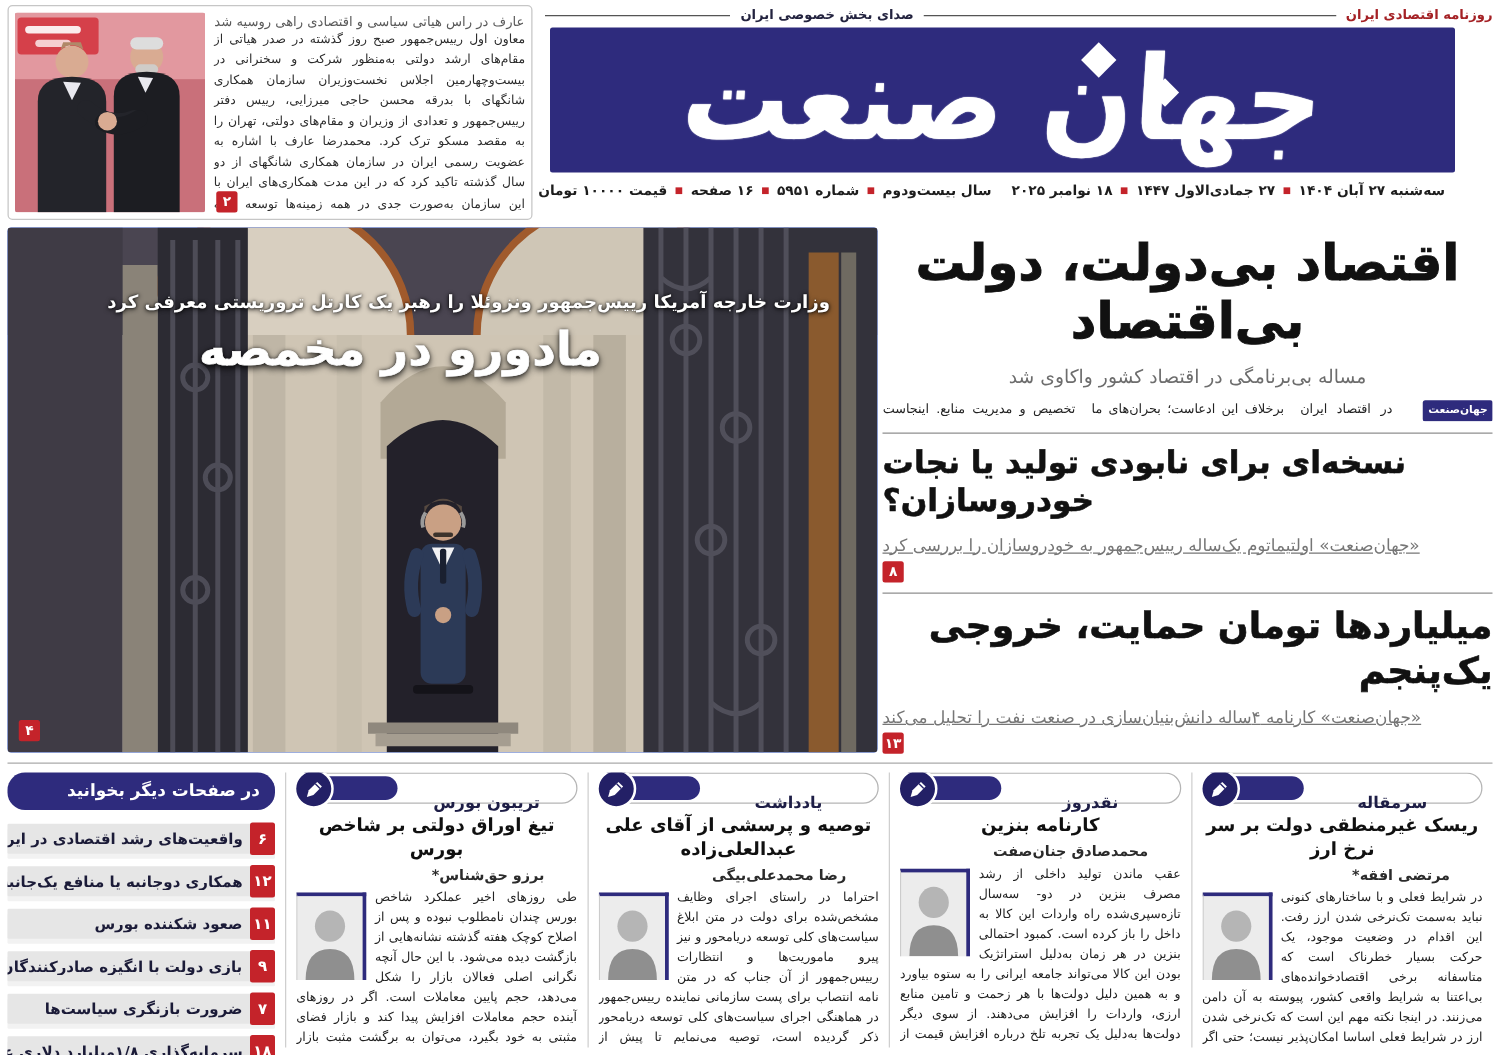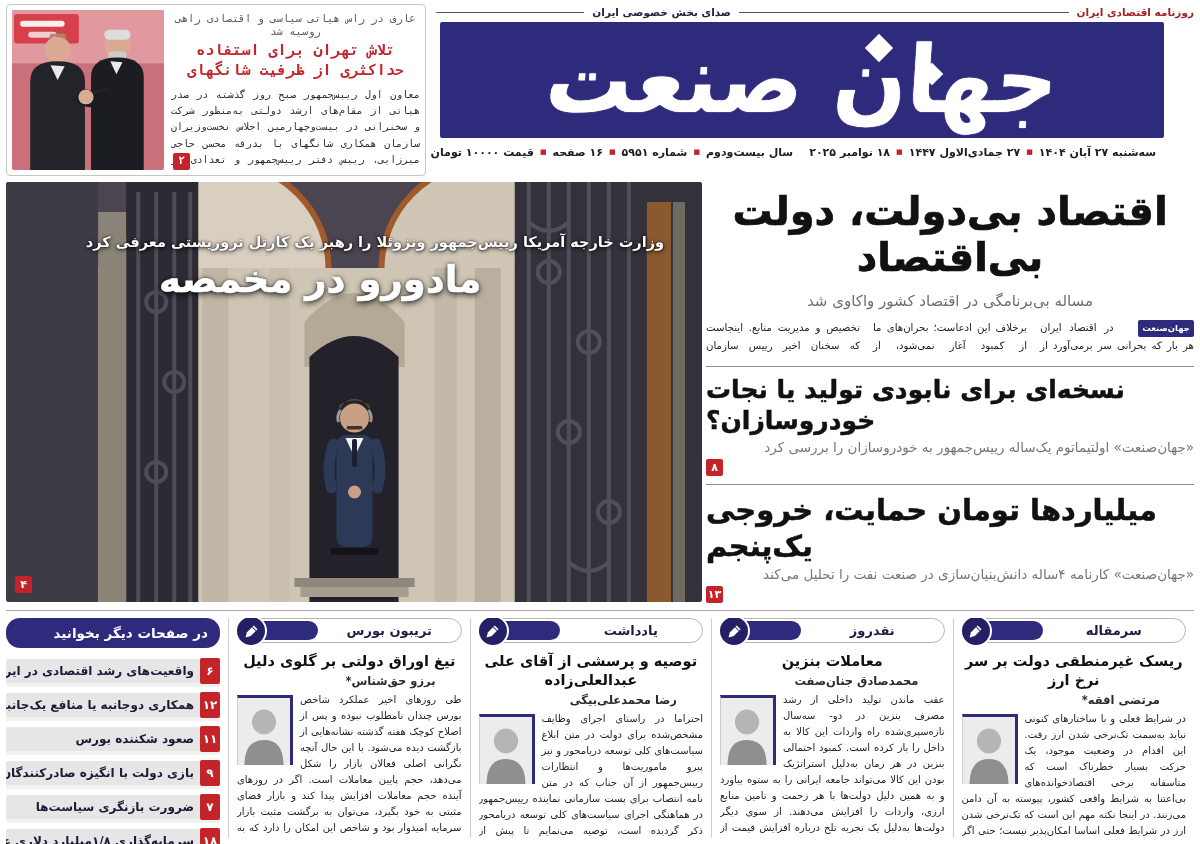--- a/index.html
+++ b/index.html
@@ -20,21 +20,21 @@
   .logo-text{color:#fff;font-weight:bold;font-size:86px;line-height:1;transform:scaleY(1.08) skewX(-4deg);
              letter-spacing:-2px;text-shadow:0 0 1px #fff;}
   .logo-box .dia{position:absolute;width:20px;height:20px;background:#fff;transform:rotate(45deg);}
   .dia.d1{top:16px;right:38%;}
   .dia.d2{top:44px;right:31%;width:16px;height:16px;}
   .dateline{display:flex;align-items:center;gap:8px;margin:8px 30px 0 4px;font-size:11px;
             font-weight:bold;color:#1d1d1d;}
   .dl-group{display:flex;align-items:center;white-space:nowrap;}
   .dl-group .seg:not(:last-child)::after{content:"■";color:#c4232a;font-size:7px;margin:0 6px;vertical-align:2px;}
   
-  .tl-box{width:420px;border:1px solid #c6c6c6;border-radius:4px;padding:5px;display:flex;gap:7px;font-family:Liberation Mono, monospace;}
+  .tl-box{width:420px;border:1px solid #c6c6c6;border-radius:4px;padding:5px;display:flex;gap:7px;}
   .tl-text{flex:1;min-width:0;position:relative;display:flex;flex-direction:column;}
   .tl-kicker{font-size:10.5px;color:#5a5a5a;text-align:center;margin-top:2px;}
   .tl-head{font-size:15px;font-weight:bold;color:#c0262c;text-align:center;margin:4px 0 5px;line-height:1.35;}
   .tl-body{font-size:9.9px;text-align:justify;line-height:1.66;color:#2c2c2c;overflow:hidden;}
   .tl-photo{width:152px;border-radius:2px;overflow:hidden;flex:none;}
   .tl-photo svg{display:block;width:100%;height:100%;}
   .pbadge{display:inline-block;background:#c4232a;color:#fff;font-weight:bold;font-size:11px;
           width:17px;height:17px;line-height:17px;text-align:center;border-radius:2px;vertical-align:middle;}
   .tl-badge{position:absolute;bottom:0;left:2px;}
   
@@ -43,43 +43,43 @@
   .lead-h1{font-size:40px;font-weight:bold;color:#111;text-align:center;line-height:1.15;
            margin-top:6px;-webkit-text-stroke:.7px #111;letter-spacing:-1px;}
   .lead-sub{font-size:15px;color:#6d6d6d;text-align:center;margin:12px 0 9px;}
   .lead-body{columns:3;column-gap:13px;font-size:10.2px;line-height:1.74;text-align:justify;
              color:#222;height:146px;overflow:hidden;}
   .brand-chip{display:inline-block;background:#2e2b7d;color:#fff;font-size:8.5px;font-weight:bold;
               padding:1px 4px;border-radius:2px;margin-left:17px;}
   .story-rule{border:none;border-top:1px solid #8f8f8f;margin:9px 0 7px;}
   .h2{font-size:25px;font-weight:bold;color:#111;text-align:left;line-height:1.25;
       -webkit-text-stroke:.45px #111;}
-  .h3{font-size:29px;font-weight:bold;color:#111;text-align:left;line-height:1.25;
+  .h3{font-size:29px;font-weight:bold;color:#111;text-align:right;line-height:1.25;
       -webkit-text-stroke:.5px #111;}
-  .sub2{font-size:13.5px;color:#767676;text-align:right;margin:2px 0 2px;}
+  .sub2{font-size:13.5px;color:#767676;text-align:left;margin:12px 0 2px;text-decoration:underline;}
   .badge-row{text-align:left;height:18px;}
   
   .photo-box{flex:1;position:relative;border-radius:3px;overflow:hidden;background:#1d4ed8;}
   .photo-box svg{display:block;width:100%;height:100%;}
   .ph-kicker{position:absolute;top:52px;left:10%;width:86%;text-align:center;color:#fff;
              font-size:14.5px;font-weight:bold;text-shadow:0 1px 4px rgba(0,0,0,.9),0 0 2px rgba(0,0,0,.8);}
   .ph-head{position:absolute;top:76px;left:22%;width:66%;text-align:left;color:#fff;
            font-size:37px;font-weight:bold;-webkit-text-stroke:.6px #fff;
            text-shadow:0 2px 6px rgba(0,0,0,.85),0 0 3px rgba(0,0,0,.7);}
   .ph-badge{position:absolute;bottom:9px;left:9px;}
   
   .brow{display:flex;margin-top:8px;border-top:1px solid #aaa;padding-top:7px;height:228px;}
   .opinions{flex:1;display:flex;min-width:0;}
   .opcol{flex:1;min-width:0;padding:0 8px;border-left:1px solid #cfcfcf;overflow:hidden;}
   .pill{position:relative;height:25px;border:1px solid #b5b5b5;border-radius:13px;background:#fff;}
   .pill-cap{position:absolute;left:14px;top:2px;width:66px;height:19px;background:#2e2b7d;border-radius:10px;}
   .pill-circle{position:absolute;left:-3px;top:-4px;width:32px;height:32px;border-radius:50%;
                background:#232066;border:2px solid #fff;display:flex;align-items:center;justify-content:center;}
   .pill-circle svg{width:15px;height:15px;}
-  .pill-label{position:absolute;right:0;left:80px;top:0;line-height:24px;text-align:center;
+  .pill-label{position:absolute;right:0;left:80px;top:12px;line-height:24px;text-align:center;
               font-size:13px;font-weight:bold;color:#1e1e46;}
   .op-title{font-size:14.5px;font-weight:bold;color:#101010;text-align:center;margin:9px 0 3px;line-height:1.3;}
   .op-author{font-size:11.5px;font-weight:bold;color:#2b2b2b;text-align:right;padding-right:26px;margin-bottom:4px;}
   .op-body{font-size:10px;line-height:1.6;text-align:justify;color:#222;overflow:hidden;height:150px;}
   .op-photo{float:left;width:56px;height:70px;margin:3px 7px 3px 0;border-left:1px solid #ccc;
             border-right:3px solid #2e2b7d;border-top:3px solid #2e2b7d;background:#ececec;}
   .op-photo svg{display:block;width:100%;height:100%;}
   
   .sidebar{width:222px;flex:none;padding-right:8px;}
   .sb-head{background:#2e2b7d;color:#fff;font-size:13.5px;font-weight:bold;height:30px;
@@ -126,21 +126,20 @@
             <span class="seg">۱۶ صفحه</span>
             <span class="seg">قیمت ۱۰۰۰۰ تومان</span>
           </span>
         <span class="rule sm"></span>
       </div>
     </div>
 
     <div class="tl-box">
       <div class="tl-text">
         <div class="tl-kicker">عارف در راس هیاتی سیاسی و اقتصادی راهی روسیه شد</div>
-        <div class="tl-head">تلاش تهران برای استفاده حداکثری از ظرفیت شانگهای</div>
         <div class="tl-body">معاون اول رییس‌جمهور صبح روز گذشته در صدر هیاتی از مقام‌های ارشد دولتی به‌منظور شرکت و سخنرانی در بیست‌وچهارمین اجلاس نخست‌وزیران سازمان همکاری شانگهای با بدرقه محسن حاجی میرزایی، رییس دفتر رییس‌جمهور و تعدادی از وزیران و مقام‌های دولتی، تهران را به مقصد مسکو ترک کرد. محمدرضا عارف با اشاره به عضویت رسمی ایران در سازمان همکاری شانگهای از دو سال گذشته تاکید کرد که در این مدت همکاری‌های ایران با این سازمان به‌صورت جدی در همه زمینه‌ها توسعه یافته است.</div>
         <span class="pbadge tl-badge">۲</span>
       </div>
       <div class="tl-photo">
         <svg viewBox="0 0 150 162" preserveAspectRatio="none">
           <rect width="150" height="162" fill="#c9707a"></rect>
           <rect width="150" height="54" fill="#e2989f"></rect>
           <rect x="2" y="4" width="64" height="30" rx="3" fill="#d5404a"></rect>
           <rect x="8" y="11" width="44" height="6" rx="3" fill="#fff" opacity=".9"></rect>
           <rect x="16" y="22" width="28" height="6" rx="3" fill="#fff" opacity=".75"></rect>
@@ -285,21 +284,21 @@
           <div class="pill">
             <span class="pill-cap"></span>
             <span class="pill-circle">
               <svg viewBox="0 0 20 20">
                 <path d="M13 2 l5 5 -9 9 -7 2 2 -7 z" fill="#fff"></path>
                 <path d="M11 4 l5 5" stroke="#232066" stroke-width="1.4"></path>
               </svg>
             </span>
             <span class="pill-label">نقدروز</span>
           </div>
-          <div class="op-title">معاملات بنزین</div>
+          <div class="op-title">کارنامه بنزین</div>
           <div class="op-author">محمدصادق جنان‌صفت</div>
           <div class="op-body">
             <span class="op-photo">
               <svg viewBox="0 0 56 70" preserveAspectRatio="none">
                 <rect width="56" height="70" fill="#ececec"></rect>
                 <circle cx="28" cy="25" r="13" fill="#b5b5b5"></circle>
                 <path d="M7 70 q0 -26 21 -26 q21 0 21 26 z" fill="#8f8f8f"></path>
               </svg>
             </span>
             <span>عقب ماندن تولید داخلی از رشد مصرف بنزین در دو- سه‌سال تازه‌سپری‌شده راه واردات این کالا به داخل را باز کرده است. کمبود احتمالی بنزین در هر زمان به‌دلیل استراتژیک بودن این کالا می‌تواند جامعه ایرانی را به ستوه بیاورد و به همین دلیل دولت‌ها با هر زحمت و تامین منابع ارزی، واردات را افزایش می‌دهند. از سوی دیگر دولت‌ها به‌دلیل یک تجربه تلخ درباره افزایش قیمت از زیاد شدن قیمت این کالا هراس دارند. همین ترس...</span>
@@ -335,21 +334,21 @@
           <div class="pill">
             <span class="pill-cap"></span>
             <span class="pill-circle">
               <svg viewBox="0 0 20 20">
                 <path d="M13 2 l5 5 -9 9 -7 2 2 -7 z" fill="#fff"></path>
                 <path d="M11 4 l5 5" stroke="#232066" stroke-width="1.4"></path>
               </svg>
             </span>
             <span class="pill-label">تریبون بورس</span>
           </div>
-          <div class="op-title">تیغ اوراق دولتی بر گلوی دلیل</div>
+          <div class="op-title">تیغ اوراق دولتی بر شاخص بورس</div>
           <div class="op-author">برزو حق‌شناس*</div>
           <div class="op-body">
             <span class="op-photo">
               <svg viewBox="0 0 56 70" preserveAspectRatio="none">
                 <rect width="56" height="70" fill="#ececec"></rect>
                 <circle cx="28" cy="25" r="13" fill="#b5b5b5"></circle>
                 <path d="M7 70 q0 -26 21 -26 q21 0 21 26 z" fill="#8f8f8f"></path>
               </svg>
             </span>
             <span>طی روزهای اخیر عملکرد شاخص بورس چندان نامطلوب نبوده و پس از اصلاح کوچک هفته گذشته نشانه‌هایی از بازگشت دیده می‌شود. با این حال آنچه نگرانی اصلی فعالان بازار را شکل می‌دهد، حجم پایین معاملات است. اگر در روزهای آینده حجم معاملات افزایش پیدا کند و بازار فضای مثبتی به خود بگیرد، می‌توان به برگشت مثبت بازار سرمایه امیدوار بود و شاخص این امکان را دارد که به سمت سقف قبلی حرکت کند اما اگر این بازگشت اتفاق نیفتد و افزایش حجم معاملات مشاهده نشود،...</span>

